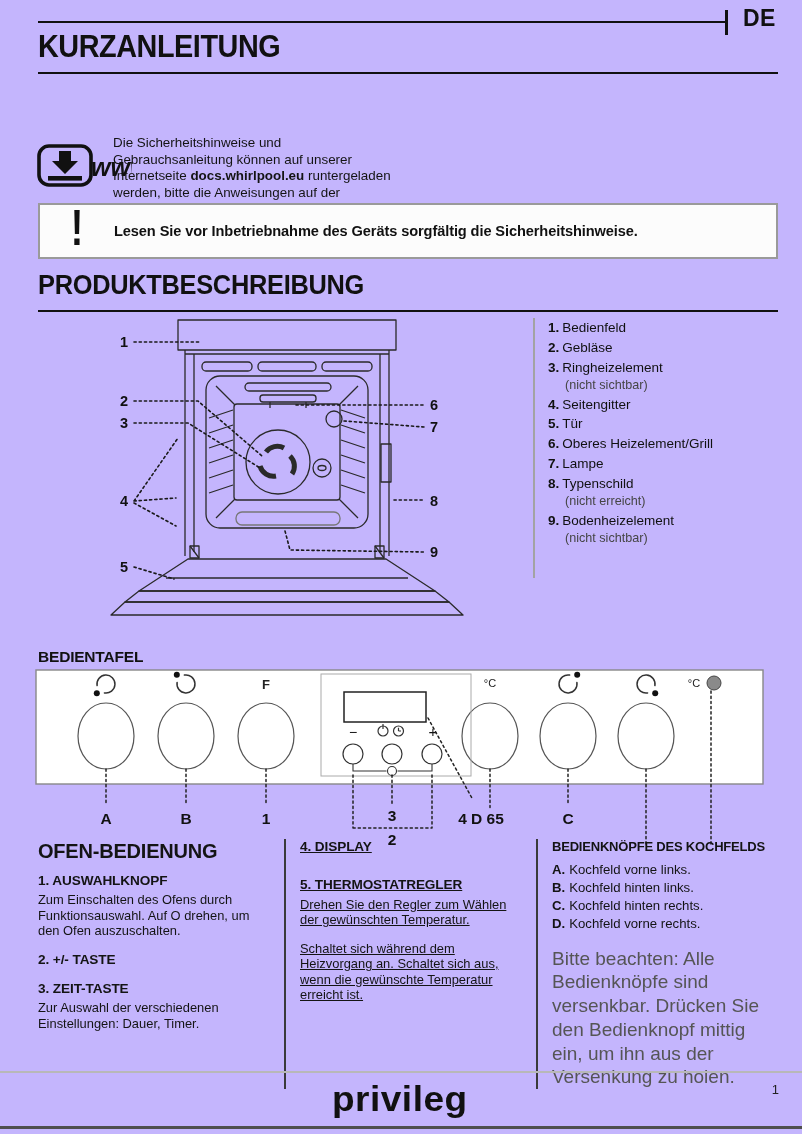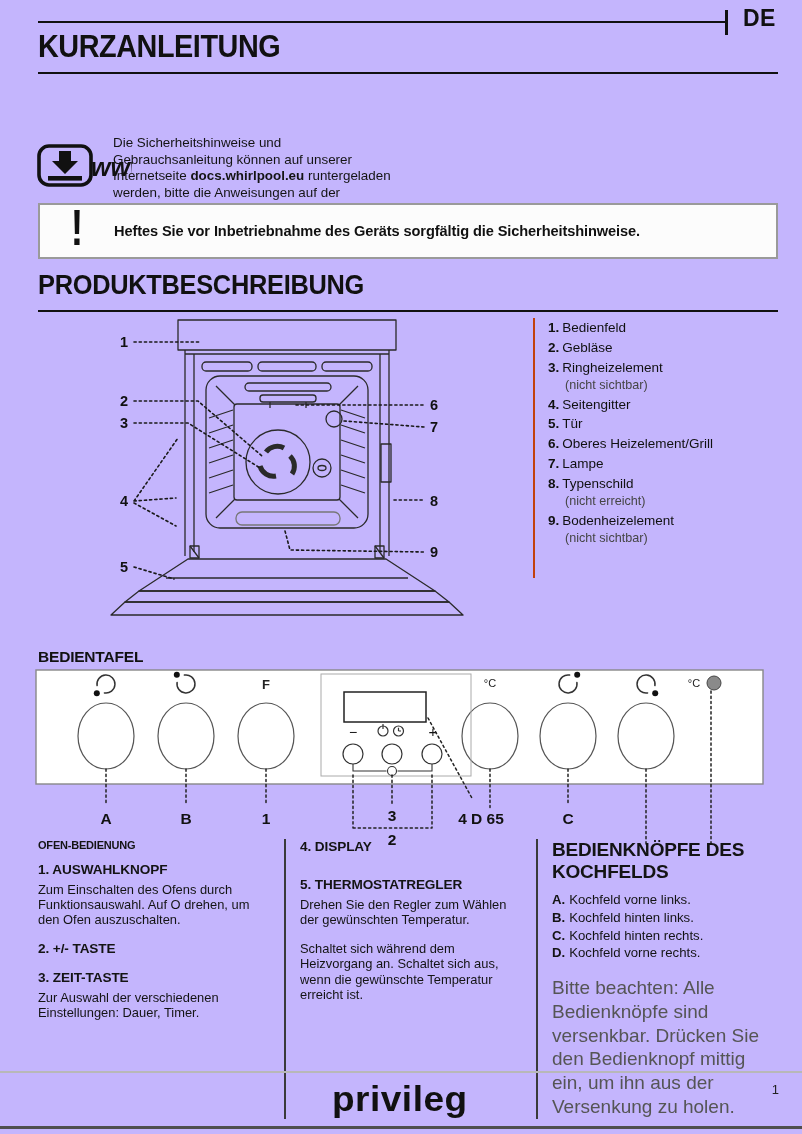--- a/index.html
+++ b/index.html
@@ -28,39 +28,39 @@
   .warn-text { font-size:14.6px; font-weight:700; letter-spacing:-.1px; }
 
   
   .sec-title { position:absolute; top:270px; left:38px; font-size:27px; font-weight:800; letter-spacing:-.3px;
                transform:scaleX(.94); transform-origin:left; white-space:nowrap; }
   .rule-3    { position:absolute; top:310px; left:38px; right:24px; border-top:2px solid #111; }
 
   .oven-svg  { position:absolute; top:316px; left:38px; width:470px; height:312px; }
 
   .legend { position:absolute; top:318px; left:533px; width:247px; height:260px;
-            border-left:2px solid #c2410c; padding:2px 0 0 13px; font-size:13.5px; line-height:1.14; }
+            border-left:2px solid #a3a3a3; padding:2px 0 0 13px; font-size:13.5px; line-height:1.14; }
   .leg-row  { margin-bottom:4.5px; }
   .leg-row .n { font-weight:800; margin-right:3px; }
   .leg-note { padding-left:17px; font-size:12.6px; color:#454545; margin:-2px 0 4.5px 0; line-height:1.15; }
 
   
   .panel-label { position:absolute; top:648px; left:38px; font-size:15.5px; font-weight:800; letter-spacing:-.2px; }
   .panel-svg   { position:absolute; top:668px; left:26px; width:748px; height:182px; }
 
   
   .cols { position:absolute; top:839px; left:38px; width:741px; height:228px; display:grid;
           grid-template-columns:246px 252px 243px; }
   .col  { font-size:12.9px; line-height:1.2; color:#141414; }
   .col-2, .col-3 { border-left:2px solid #3a3a3a; }
   .col-1 { padding-right:14px; }
-  .col-2 { padding-left:14px; padding-right:8px; }
+  .col-2 { padding-left:14px; padding-right:8px;text-decoration:underline; }
   .col-3 { padding-left:14px; }
-  .col-title { font-size:11px; font-weight:800; margin-bottom:10px; letter-spacing:-.2px; }
-  .col-title.small { font-size:19px; line-height:1.18; margin-bottom:8px; }
+  .col-title { font-size:20px; font-weight:800; margin-bottom:10px; letter-spacing:-.2px; }
+  .col-title.small { font-size:13px; line-height:1.18; margin-bottom:8px; }
   .item { margin-bottom:13px; }
   .item h4 { font-size:13.6px; font-weight:800; margin-bottom:3px; letter-spacing:-.1px; }
   .item.spaced { margin-bottom:22px; }
   .kv { margin-bottom:2px; font-size:13.2px; }
   .kv .k { font-weight:800; margin-right:4px; }
   .col-note { margin-top:15px; color:#555; font-size:19px; line-height:1.25; }
 
   
   .foot-rule-light { position:absolute; top:1071px; left:0; right:0; border-top:2px solid #b8b8b8; }
   .brand { position:absolute; top:1080px; left:332px; font-size:37px; font-weight:800; letter-spacing:.5px;
@@ -84,21 +84,21 @@
   <svg class="dl-icon" viewBox="0 0 96 48">
     <rect x="3" y="5" width="52" height="39" rx="10" fill="none" stroke="#111" stroke-width="3.6"></rect>
     <polygon points="23,10 35,10 35,20 42,20 29,33 16,20 23,20" fill="#111"></polygon>
     <rect x="12" y="35" width="34" height="4.6" fill="#111"></rect>
     <text x="55" y="35" font-size="25" font-style="italic" font-weight="bold" fill="#111">www</text>
   </svg>
   <p class="dl-text"><span>Die Sicherheitshinweise und Gebrauchsanleitung können auf unserer Internetseite </span><b>docs.whirlpool.eu</b><span> runtergeladen werden, bitte die Anweisungen auf der Rückseite des Heftes befolgen.</span></p>
 
   <div class="warn-box">
     <div class="warn-excl">!</div>
-    <div class="warn-text">Heftes Sie vor Inbetriebnahme des Geräts sorgfältig die Sicherheitshinweise.</div>
+    <div class="warn-text">Lesen Sie vor Inbetriebnahme des Geräts sorgfältig die Sicherheitshinweise.</div>
   </div>
 
   <h2 class="sec-title">PRODUKTBESCHREIBUNG</h2>
   <div class="rule-3"></div>
 
   <svg class="oven-svg" viewBox="0 0 470 312">
     <g fill="none" stroke="#2a2a2a" stroke-width="1.3" stroke-linejoin="round">
       <rect x="140" y="4" width="218" height="30"></rect>
       <path d="M147,34 V240 M351,34 V240 M156,38 V236 M342,38 V236 M147,38 H351"></path>
       <rect x="164" y="46" width="50" height="9" rx="4"></rect>

